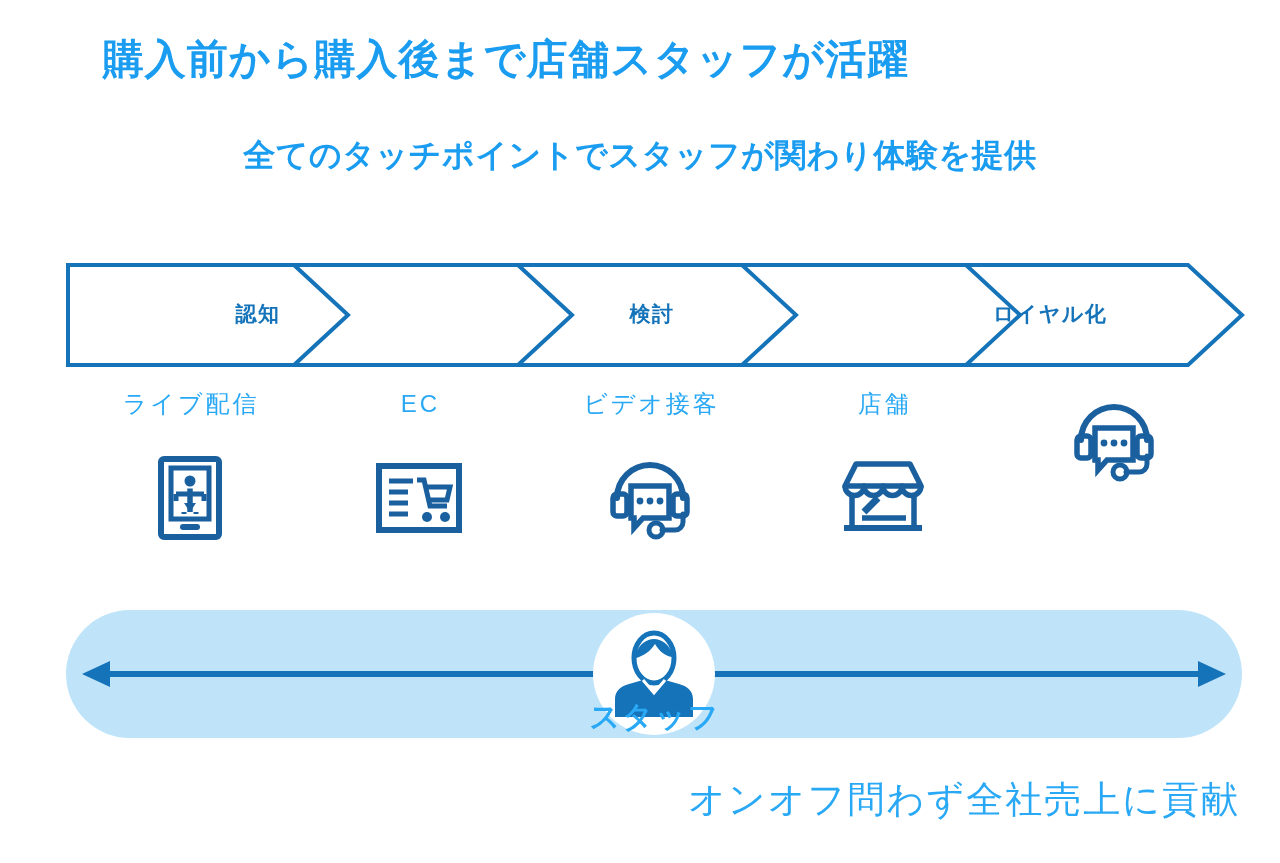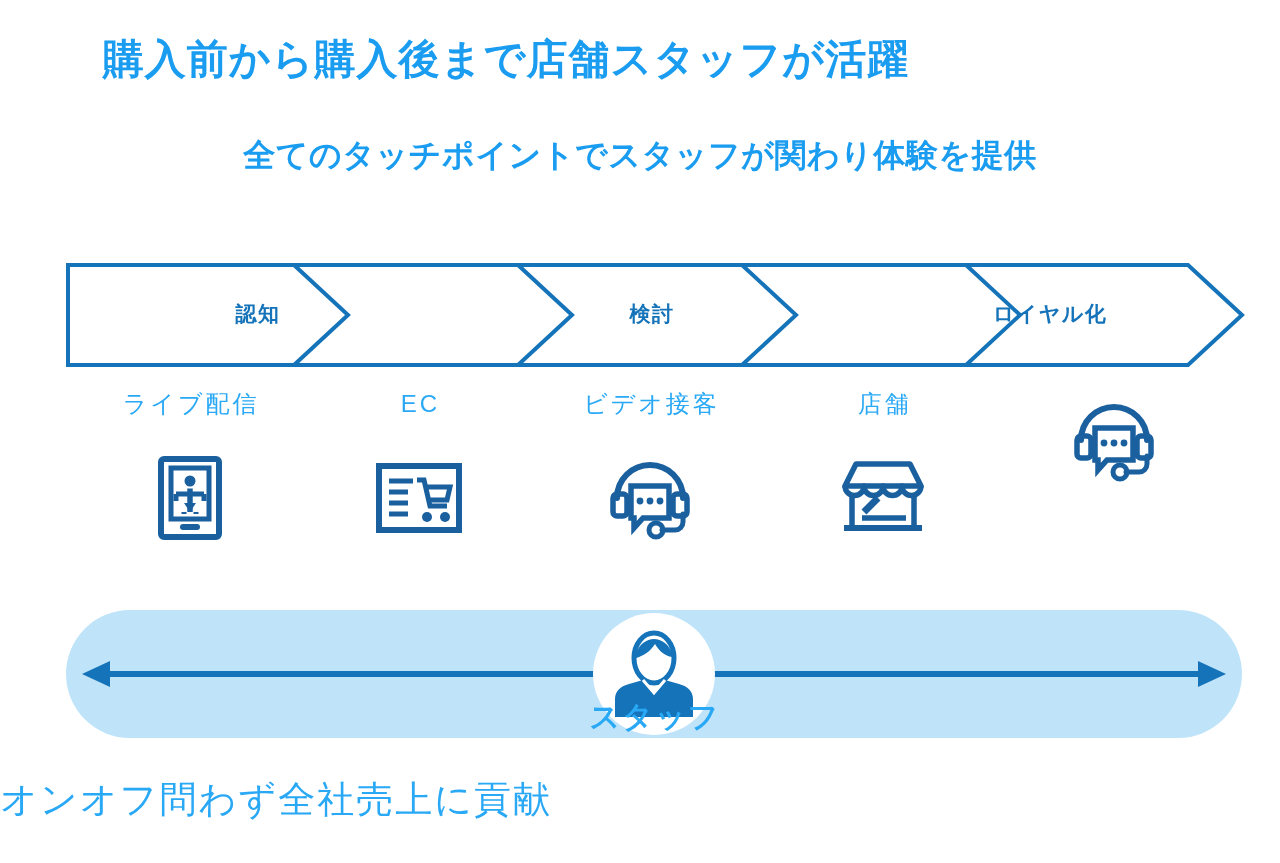--- a/index.html
+++ b/index.html
@@ -40,21 +40,21 @@
     color: #1A9CF0;
     letter-spacing: 0.5px;
     line-height: 1.2;
     white-space: nowrap;
   }
   .footer-caption {
     position: absolute;
     left: 0;
     top: 778px;
     width: 1240px;
-    text-align: left;
+    text-align: right;
     font-size: 37px;
     font-weight: normal;
     color: #29A8F5;
     letter-spacing: 2px;
     line-height: 1.2;
     white-space: nowrap;
   }
 
   
   .journey-bar {

